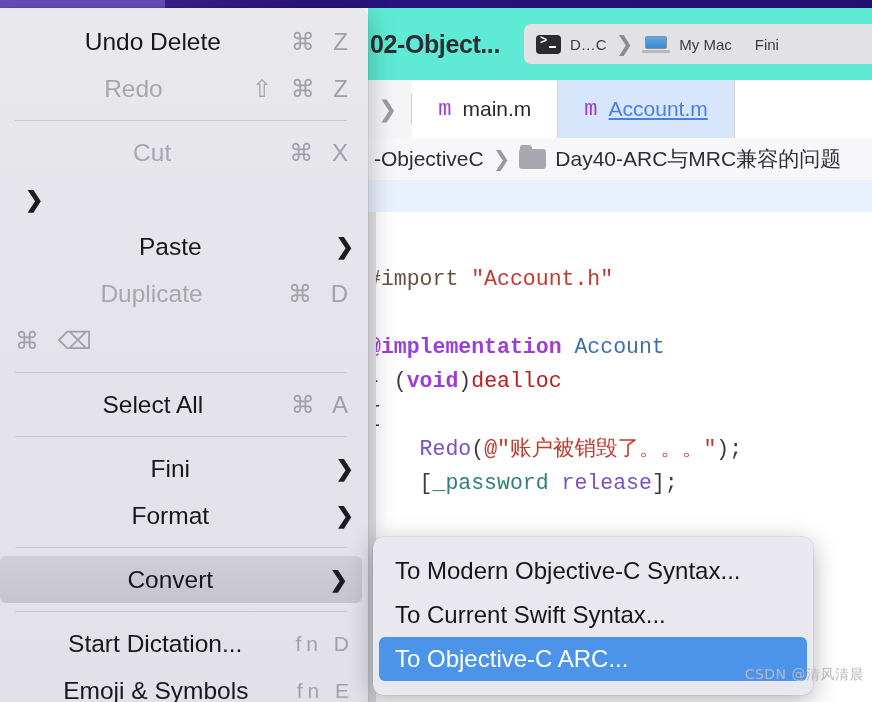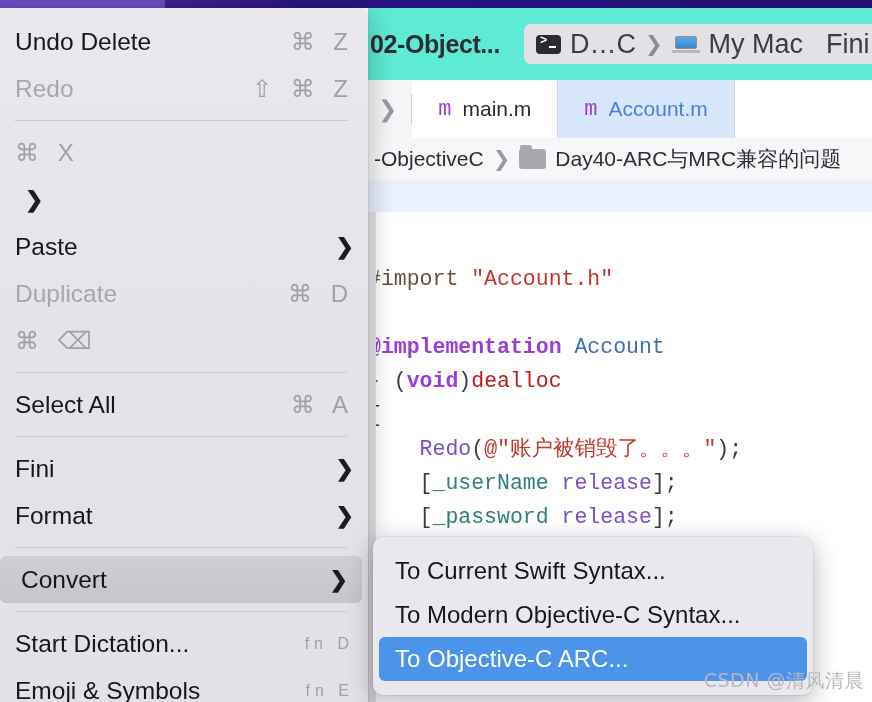--- a/index.html
+++ b/index.html
@@ -58,21 +58,21 @@
     border-radius: 7px;
     display: flex;
     align-items: center;
     padding: 0 12px;
     gap: 9px;
     white-space: nowrap;
     flex: 1;
     overflow: hidden;
   }
   .pill-text {
-    font-size: 27px;
+    font-size: 15px;
     color: #3b3b42;
     white-space: nowrap;
   }
   .pill-chevron {
     font-size: 21px;
     color: #8b8b93;
     font-weight: 300;
   }
   .term-icon {
     width: 25px; height: 19px;
@@ -152,21 +152,21 @@
     white-space: nowrap;
     min-width: 0;
   }
   .tab .m-glyph {
     color: #9b3fd4;
     font-size: 22px;
     font-family: "Liberation Mono", monospace;
   }
   .tab.inactive { background: #ffffff; color: #2a2a30; }
   .tab.active   { background: #d7e6fb; }
-  .tab.active .tab-label { color: #4a7fe0; }
+  .tab.active .tab-label { color: #4a7fe0; text-decoration: underline; }
   .tab.filler { background: #ffffff; flex: 1; border-right: none; }
 
   #pathbar {
     position: absolute;
     left: 368px; top: 138px;
     width: 504px; height: 42px;
     background: #f7f6f9;
     border-bottom: 1px solid #dcdae0;
     display: flex;
     align-items: center;
@@ -255,29 +255,29 @@
     font-size: 24.5px;
     color: #17171b;
     box-sizing: border-box;
   }
   .mi.disabled { color: #a6a6ad; }
   .mi.highlight {
     background: linear-gradient(180deg, #cfced4 0%, #c6c5cc 100%);
     margin: 0 6px;
     border-radius: 6px;
   }
-  .mi-label { flex: 1; white-space: nowrap; }
+  .mi-label { flex: 1; white-space: nowrap; text-align: center; }
   .mi-shortcut {
     color: #a0a0a8;
     font-size: 24px;
     letter-spacing: 6px;
     white-space: nowrap;
     font-family: "Liberation Sans", sans-serif;
   }
-  .mi-shortcut.fnkey { font-size: 16px; letter-spacing: 5px; }
+  .mi-shortcut.fnkey { font-size: 21px; letter-spacing: 5px; }
   .mi-arrow {
     color: #1b1b20;
     font-size: 22px;
     font-weight: bold;
     margin-left: 10px;
   }
   .menu-sep {
     height: 1px;
     background: #c8c7cd;
     margin: 8px 21px;
@@ -308,22 +308,22 @@
   .smi.selected {
     background: #4c94ea;
     color: #ffffff;
     margin: 0 6px;
     border-radius: 6px;
     padding-left: 16px;
   }
 
   #watermark {
     position: absolute;
-    right: 8px; bottom: 8px;
-    font-size: 19px;
+    right: 8px; bottom: 18px;
+    font-size: 14px;
     color: #b9b9c0;
     letter-spacing: 0.5px;
     z-index: 40;
     white-space: nowrap;
     font-family: "DejaVu Sans", sans-serif;
   }
 </style>
 </head>
 <body>
 
@@ -375,38 +375,38 @@
 
   <div id="editor">
     <div class="gutter"></div>
     <div id="code-lines">
         <div class="code-line"><span class="tk-pre">#import </span><span class="tk-str">"Account.h"</span></div>
         <div class="code-line"><span class="tk-plain"> </span></div>
         <div class="code-line"><span class="tk-kw">@implementation</span><span class="tk-plain"> </span><span class="tk-type">Account</span></div>
         <div class="code-line"><span class="tk-plain">- (</span><span class="tk-kw">void</span><span class="tk-plain">)</span><span class="tk-fn">dealloc</span></div>
         <div class="code-line"><span class="tk-plain">{</span></div>
         <div class="code-line"><span class="tk-plain">    </span><span class="tk-call">Redo</span><span class="tk-plain">(</span><span class="tk-str">@"账户被销毁了。。。"</span><span class="tk-plain">);</span></div>
-        <div class="code-line"><span class="tk-plain">    [</span><span class="tk-ident">_userName</span><span class="tk-plain"> </span><span class="tk-meth">release</span><span class="tk-plain">];</span></div>
         <div class="code-line"><span class="tk-plain">    [</span><span class="tk-ident">_password</span><span class="tk-plain"> </span><span class="tk-meth">release</span><span class="tk-plain">];</span></div>
       </div>
   </div>
 
 </div>
 
 <div id="context-menu">
     <div class="mi">
       <span class="mi-label">Undo Delete</span>
       <span class="mi-shortcut">⌘ Z</span>
     </div>
     <div class="mi disabled">
       <span class="mi-label">Redo</span>
       <span class="mi-shortcut">⇧ ⌘ Z</span>
     </div>
     <div class="menu-sep"></div>
     <div class="mi disabled">
+      <span class="mi-label">Cut</span>
       <span class="mi-shortcut">⌘ X</span>
     </div>
     <div class="mi">
       <span class="mi-arrow">❯</span>
     </div>
     <div class="mi">
       <span class="mi-label">Paste</span>
       <span class="mi-arrow">❯</span>
     </div>
     <div class="mi disabled">
@@ -441,23 +441,23 @@
       <span class="mi-shortcut fnkey">fn D</span>
     </div>
     <div class="mi">
       <span class="mi-label">Emoji &amp; Symbols</span>
       <span class="mi-shortcut fnkey">fn E</span>
     </div>
   </div>
 
 <div id="submenu">
     <div class="smi">
+      <span>To Modern Objective-C Syntax...</span>
+    </div>
+    <div class="smi">
       <span>To Current Swift Syntax...</span>
-    </div>
-    <div class="smi">
-      <span>To Modern Objective-C Syntax...</span>
     </div>
     <div class="smi selected">
       <span>To Objective-C ARC...</span>
     </div>
   </div>
 
 <div id="watermark">CSDN @清风清晨</div>
 
 </body></html>

